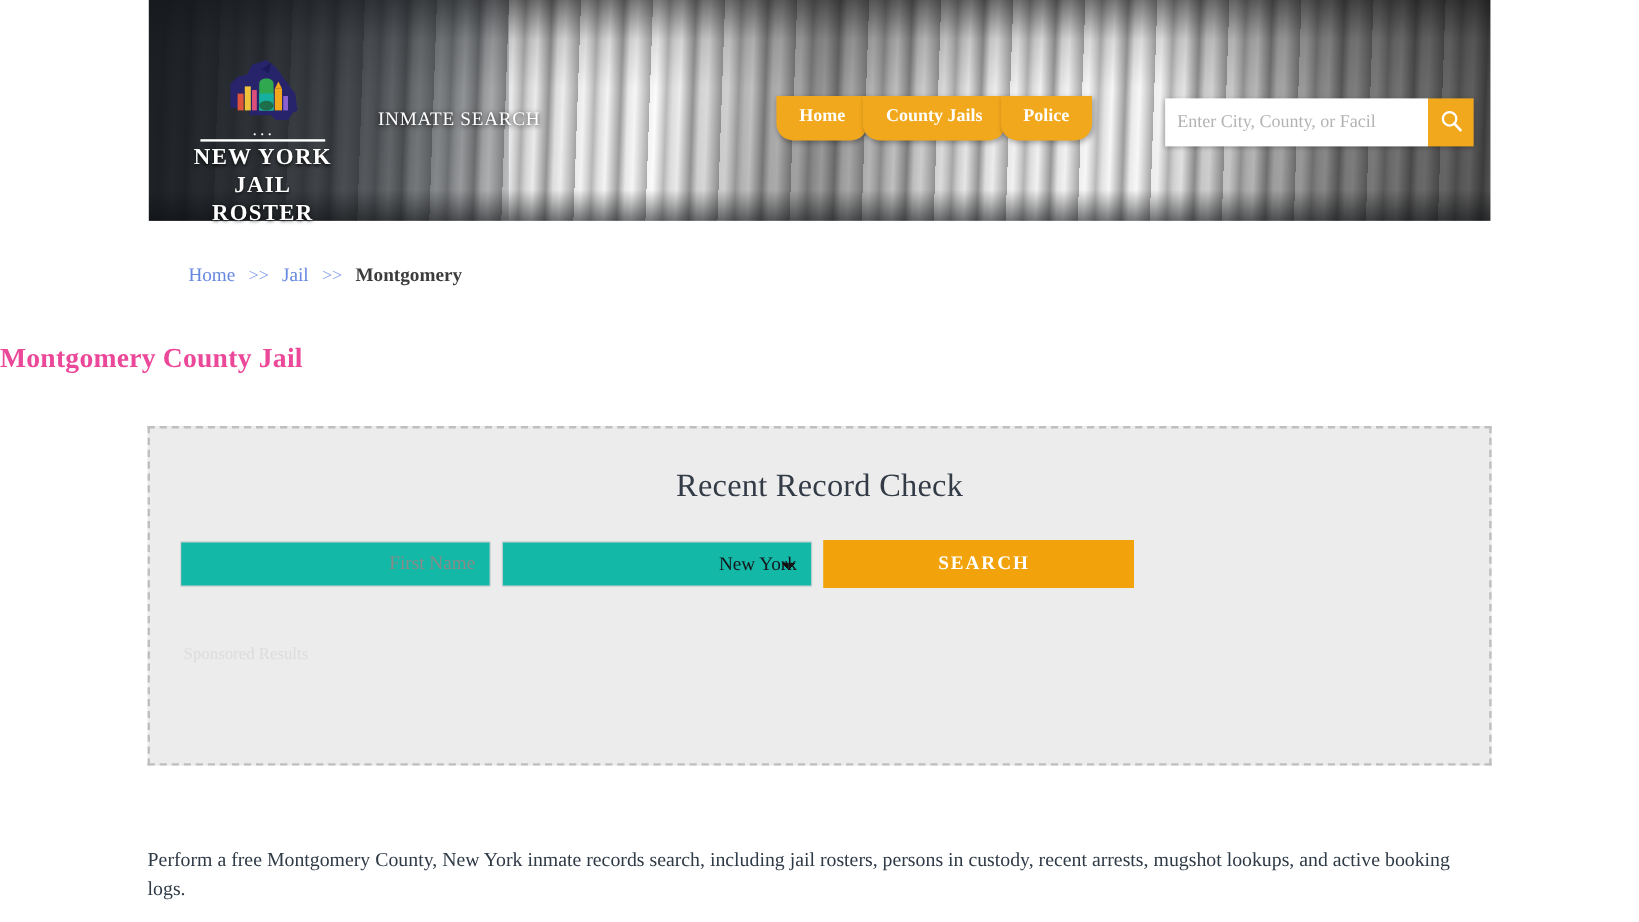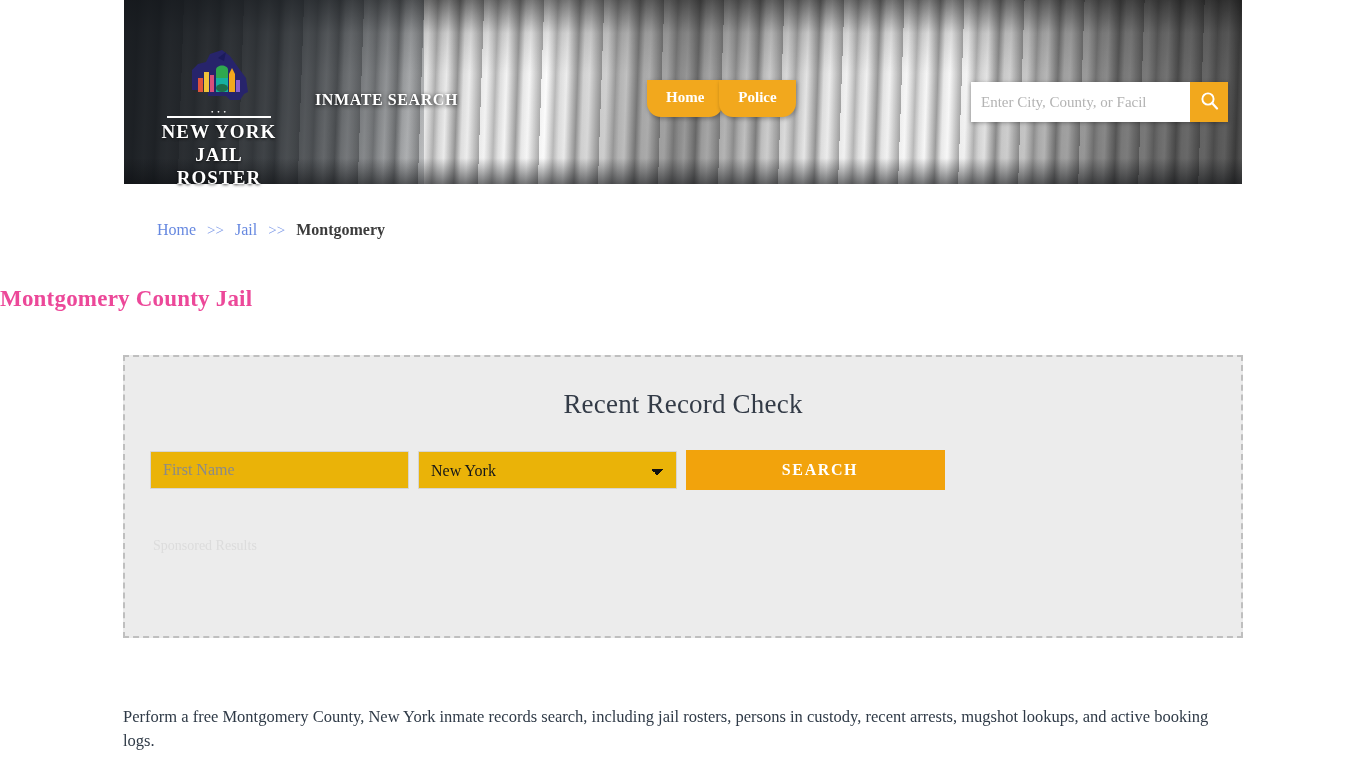--- a/index.html
+++ b/index.html
@@ -81,21 +81,21 @@
     letter-spacing: 1.1px;
     line-height: 1.22;
     text-shadow: 0 1px 3px rgba(0,0,0,0.8);
     font-family: "Liberation Serif", serif;
   }
 
   .tagline {
     position: absolute; left: 315px; top: 91px;
     color: #ffffff;
     font-size: 16px;
-    font-weight: bold;
+    font-weight: normal;
     letter-spacing: 0.6px;
     text-shadow: 0 1px 4px rgba(0,0,0,0.9);
     z-index: 5;
   }
 
   
   .nav {
     position: absolute; left: 647px; top: 80px;
     display: flex; align-items: flex-start;
     z-index: 6;
@@ -189,27 +189,28 @@
   }
   .form-row {
     display: flex;
     align-items: center;
     margin: 30px 25px 0 25px;
     gap: 9px;
   }
   .fld {
     height: 38px;
     border: 1px solid #d5d5d5;
-    background: #eab308;
+    background: #14b8a6;
     font-family: "Liberation Serif", serif;
     font-size: 16px;
     color: #333;
     padding: 0 12px;
     outline: none;
     border-radius: 1px;
+    text-align: right;
   }
   .fld::placeholder { color: #8a8a8a; }
   .fld-first { width: 259px; }
   .fld-last  { width: 259px; }
   .fld-state {
     width: 259px;
     -webkit-appearance: none; appearance: none;
     background-image: linear-gradient(45deg, transparent 50%, #111 50%), linear-gradient(135deg, #111 50%, transparent 50%);
     background-position: calc(100% - 19px) 17px, calc(100% - 13px) 17px;
     background-size: 6px 6px, 6px 6px;
@@ -272,20 +273,21 @@
     </div>
     <div class="logo-rule"></div>
     <div class="logo-text">NEW YORK</div>
     <div class="logo-text">JAIL ROSTER</div>
   </a>
 
   <div class="tagline">INMATE SEARCH</div>
 
   <nav class="nav">
     <div class="nav-item">Home</div>
+    <div class="nav-item">County Jails</div>
     <div class="nav-item">Police</div>
   </nav>
 
   <div class="hsearch">
     <input class="hsearch-input" type="text" placeholder="Enter City, County, or Facil" style="">
     <button class="hsearch-btn">
       <span>
         <svg width="19" height="19" viewBox="0 0 19 19" xmlns="http://www.w3.org/2000/svg">
           <circle cx="8" cy="8" r="5.6" fill="none" stroke="#ffffff" stroke-width="1.9"></circle>
           <line x1="12" y1="12" x2="17" y2="17.5" stroke="#ffffff" stroke-width="2.2" stroke-linecap="round"></line>

